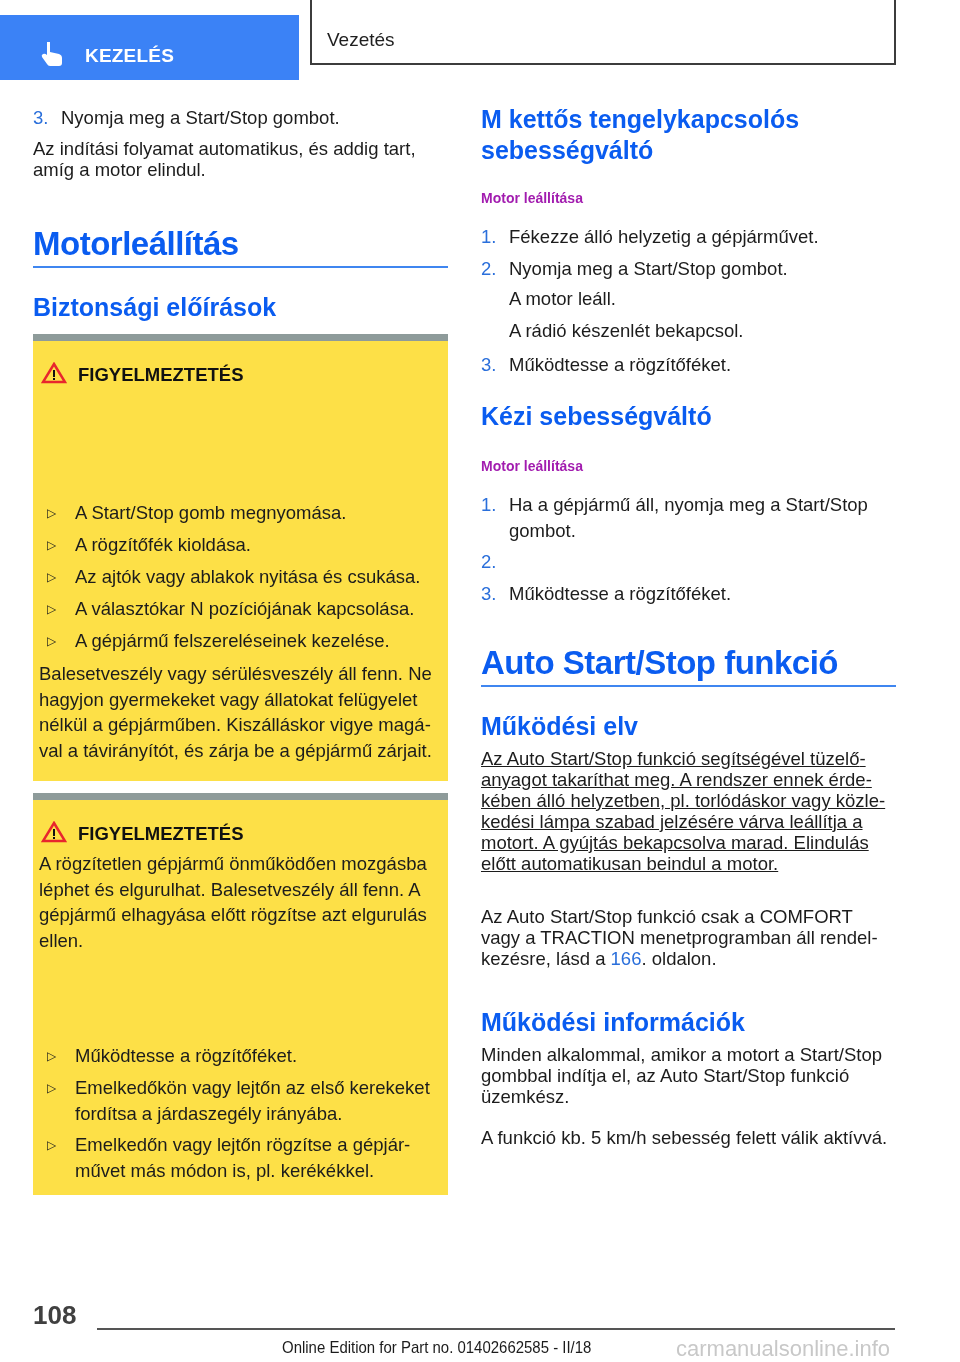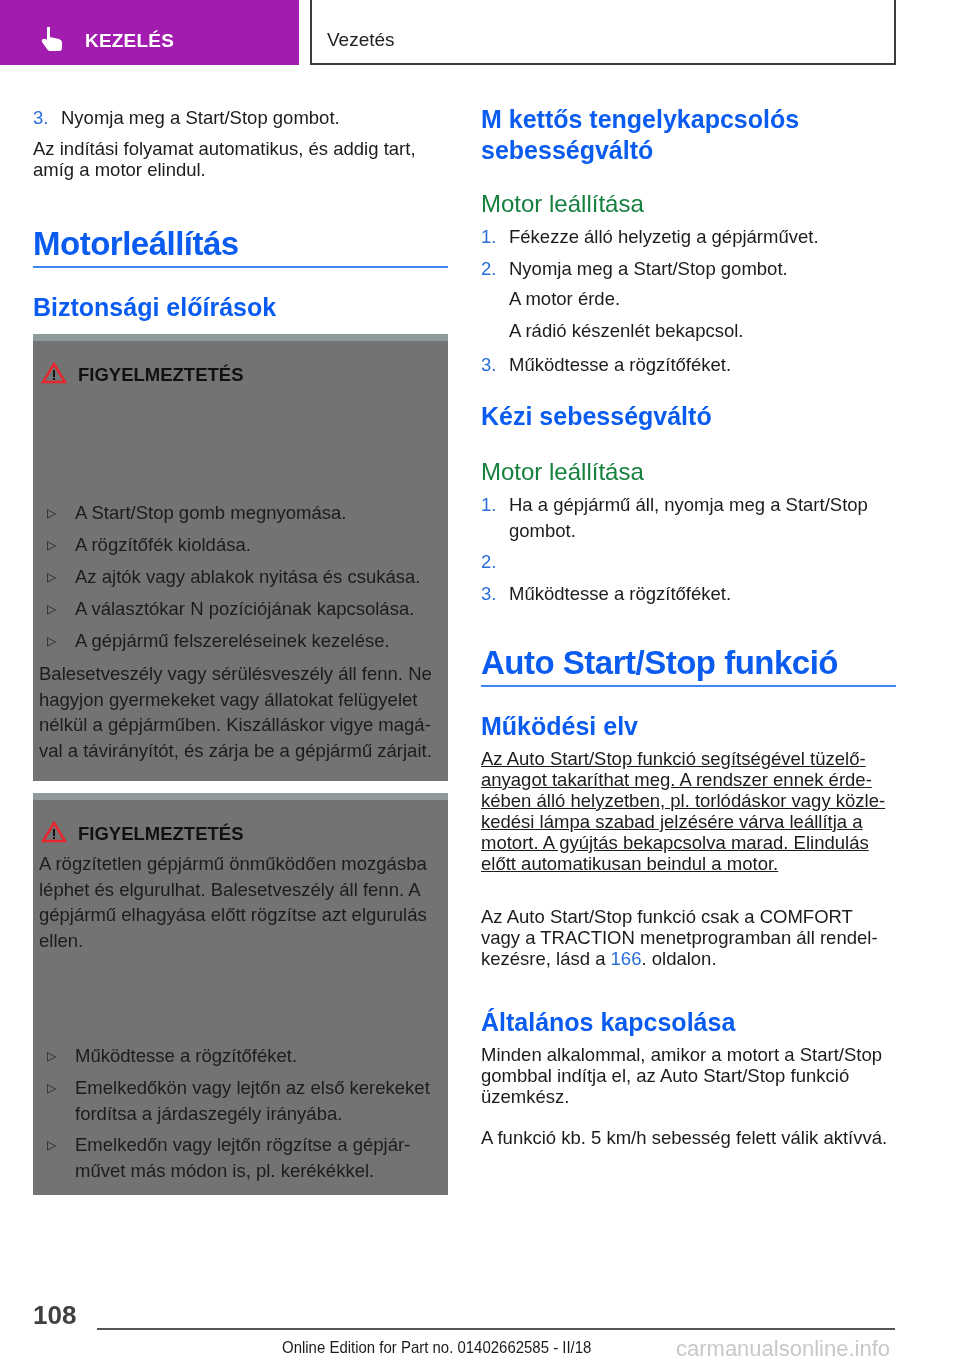--- a/index.html
+++ b/index.html
@@ -1,37 +1,37 @@
 <!DOCTYPE html>
 <html><head>
 <meta charset="utf-8">
 <style>
   * { box-sizing: border-box; margin: 0; padding: 0; }
   html, body { width: 960px; height: 1362px; background: #ffffff; overflow: hidden; }
   body { position: relative; font-family: "Liberation Sans", sans-serif; color: #1a1a1a; }
 
   
-  .hdr-dark { position: absolute; left: 0; top: 0; width: 299px; height: 65px; background: #a21caf; }
+  .hdr-dark { position: absolute; left: 0; top: 15px; width: 299px; height: 65px; background: #3b82f6; }
   .hdr-dark .hand { position: absolute; left: 40px; top: 26px; width: 24px; height: 26px; }
   .hdr-dark .sec { position: absolute; left: 85px; top: 30px; color: #ffffff; font-weight: bold; font-size: 19px; letter-spacing: 0.2px; }
   .hdr-box { position: absolute; left: 310px; top: -2px; width: 586px; height: 67px; border: 2px solid #3c3c3c; border-top: none; }
   .hdr-box .sub { position: absolute; left: 15px; top: 31px; font-size: 19px; color: #1f1f1f; }
 
   .p { font-size: 18.5px; line-height: 21px; color: #1c1c1c; }
   .num-row { position: absolute; display: flex; font-size: 18.5px; line-height: 25.5px; color: #1c1c1c; }
   .num-row .n { color: #2a6fdb; width: 28px; flex: none; }
   .abs { position: absolute; }
 
   .h1 { font-size: 33px; font-weight: bold; color: #0a5cf0; letter-spacing: -0.5px; }
   .h1-rule { height: 2px; background: #3f86f0; }
   .h2 { font-size: 25px; font-weight: bold; color: #0a5cf0; }
-  .h3 { font-size: 24px; font-weight: normal; color: #15803d; }
+  .h3 { font-size: 14px; font-weight: bold; color: #a21caf; }
   .h2r { font-size: 25px; font-weight: bold; color: #0a5cf0; line-height: 31px; }
 
-  .warn { position: absolute; left: 33px; width: 415px; background: #737373; }
+  .warn { position: absolute; left: 33px; width: 415px; background: #fde047; }
   .warn .bar { height: 7px; background: #8e9b9a; }
   .warn .title { position: absolute; left: 45px; font-weight: bold; font-size: 18.5px; color: #111; }
   .warn .tri { position: absolute; left: 8px; width: 26px; height: 22px; }
   .warn .txt { position: absolute; left: 6px; width: 405px; font-size: 18.5px; line-height: 25.5px; color: #1c1c1c; }
   .bullet { position: absolute; left: 14px; display: flex; font-size: 18.5px; line-height: 25.5px; color: #1c1c1c; }
   .bullet .tr { width: 28px; flex: none; font-size: 12px; padding-top: 1px; color: #1c1c1c; }
 
   .link { color: #2a6fdb; }
 
   .footer-num { position: absolute; left: 33px; top: 1300px; font-size: 26px; font-weight: bold; color: #404040; }
@@ -121,21 +121,21 @@
 <div class="h3 abs" style="left:481px; top:190px;">Motor leállítása</div>
 
 <div class="num-row" style="left:481px; top:224px; width:415px;">
   <span class="n">1.</span>
     <span>Fékezze álló helyzetig a gépjárművet.</span>
 </div>
 <div class="num-row" style="left:481px; top:256px; width:415px;">
   <span class="n">2.</span>
     <span>Nyomja meg a Start/Stop gombot.</span>
 </div>
-<div class="p abs" style="left:509px; top:288px;">A motor érde.</div>
+<div class="p abs" style="left:509px; top:288px;">A motor leáll.</div>
 <div class="p abs" style="left:509px; top:320px;">A rádió készenlét bekapcsol.</div>
 <div class="num-row" style="left:481px; top:352px; width:415px;">
   <span class="n">3.</span>
     <span>Működtesse a rögzítőféket.</span>
 </div>
 
 <div class="h2 abs" style="left:481px; top:402px;">Kézi sebességváltó</div>
 <div class="h3 abs" style="left:481px; top:458px;">Motor leállítása</div>
 
 <div class="num-row" style="left:481px; top:492px; width:400px;">
@@ -152,20 +152,20 @@
 
 <div class="h1 abs" style="left:481px; top:644px;">Auto Start/Stop funkció</div>
 <div class="h1-rule abs" style="left:481px; top:685px; width:415px;"></div>
 
 <div class="h2 abs" style="left:481px; top:712px;">Működési elv</div>
 <div class="p abs" style="left:481px; top:748px; width:412px;text-decoration:underline;">Az Auto Start/Stop funkció segítségével tüzelő­anyagot takaríthat meg. A rendszer ennek érde­kében álló helyzetben, pl. torlódáskor vagy közle­kedési lámpa szabad jelzésére várva leállítja a motort. A gyújtás bekapcsolva marad. Elindulás előtt automatikusan beindul a motor.</div>
 <div class="p abs" style="left:481px; top:906px; width:412px;">
   <span>Az Auto Start/Stop funkció csak a COMFORT vagy a TRACTION menetprogramban áll rendel­kezésre, lásd a </span><span class="link">166</span><span>. oldalon.</span>
 </div>
 
-<div class="h2 abs" style="left:481px; top:1008px;">Általános kapcsolása</div>
+<div class="h2 abs" style="left:481px; top:1008px;">Működési információk</div>
 <div class="p abs" style="left:481px; top:1044px; width:412px;">Minden alkalommal, amikor a motort a Start/Stop gombbal indítja el, az Auto Start/Stop funkció üzemkész.</div>
 <div class="p abs" style="left:481px; top:1127px; width:420px;">A funkció kb. 5 km/h sebesség felett válik aktívvá.</div>
 
 <div class="footer-num">108</div>
 <div class="footer-rule"></div>
 <div class="footer-ed">Online Edition for Part no. 01402662585 - II/18</div>
 <div class="footer-wm">carmanualsonline.info</div>
 
 </body></html>

